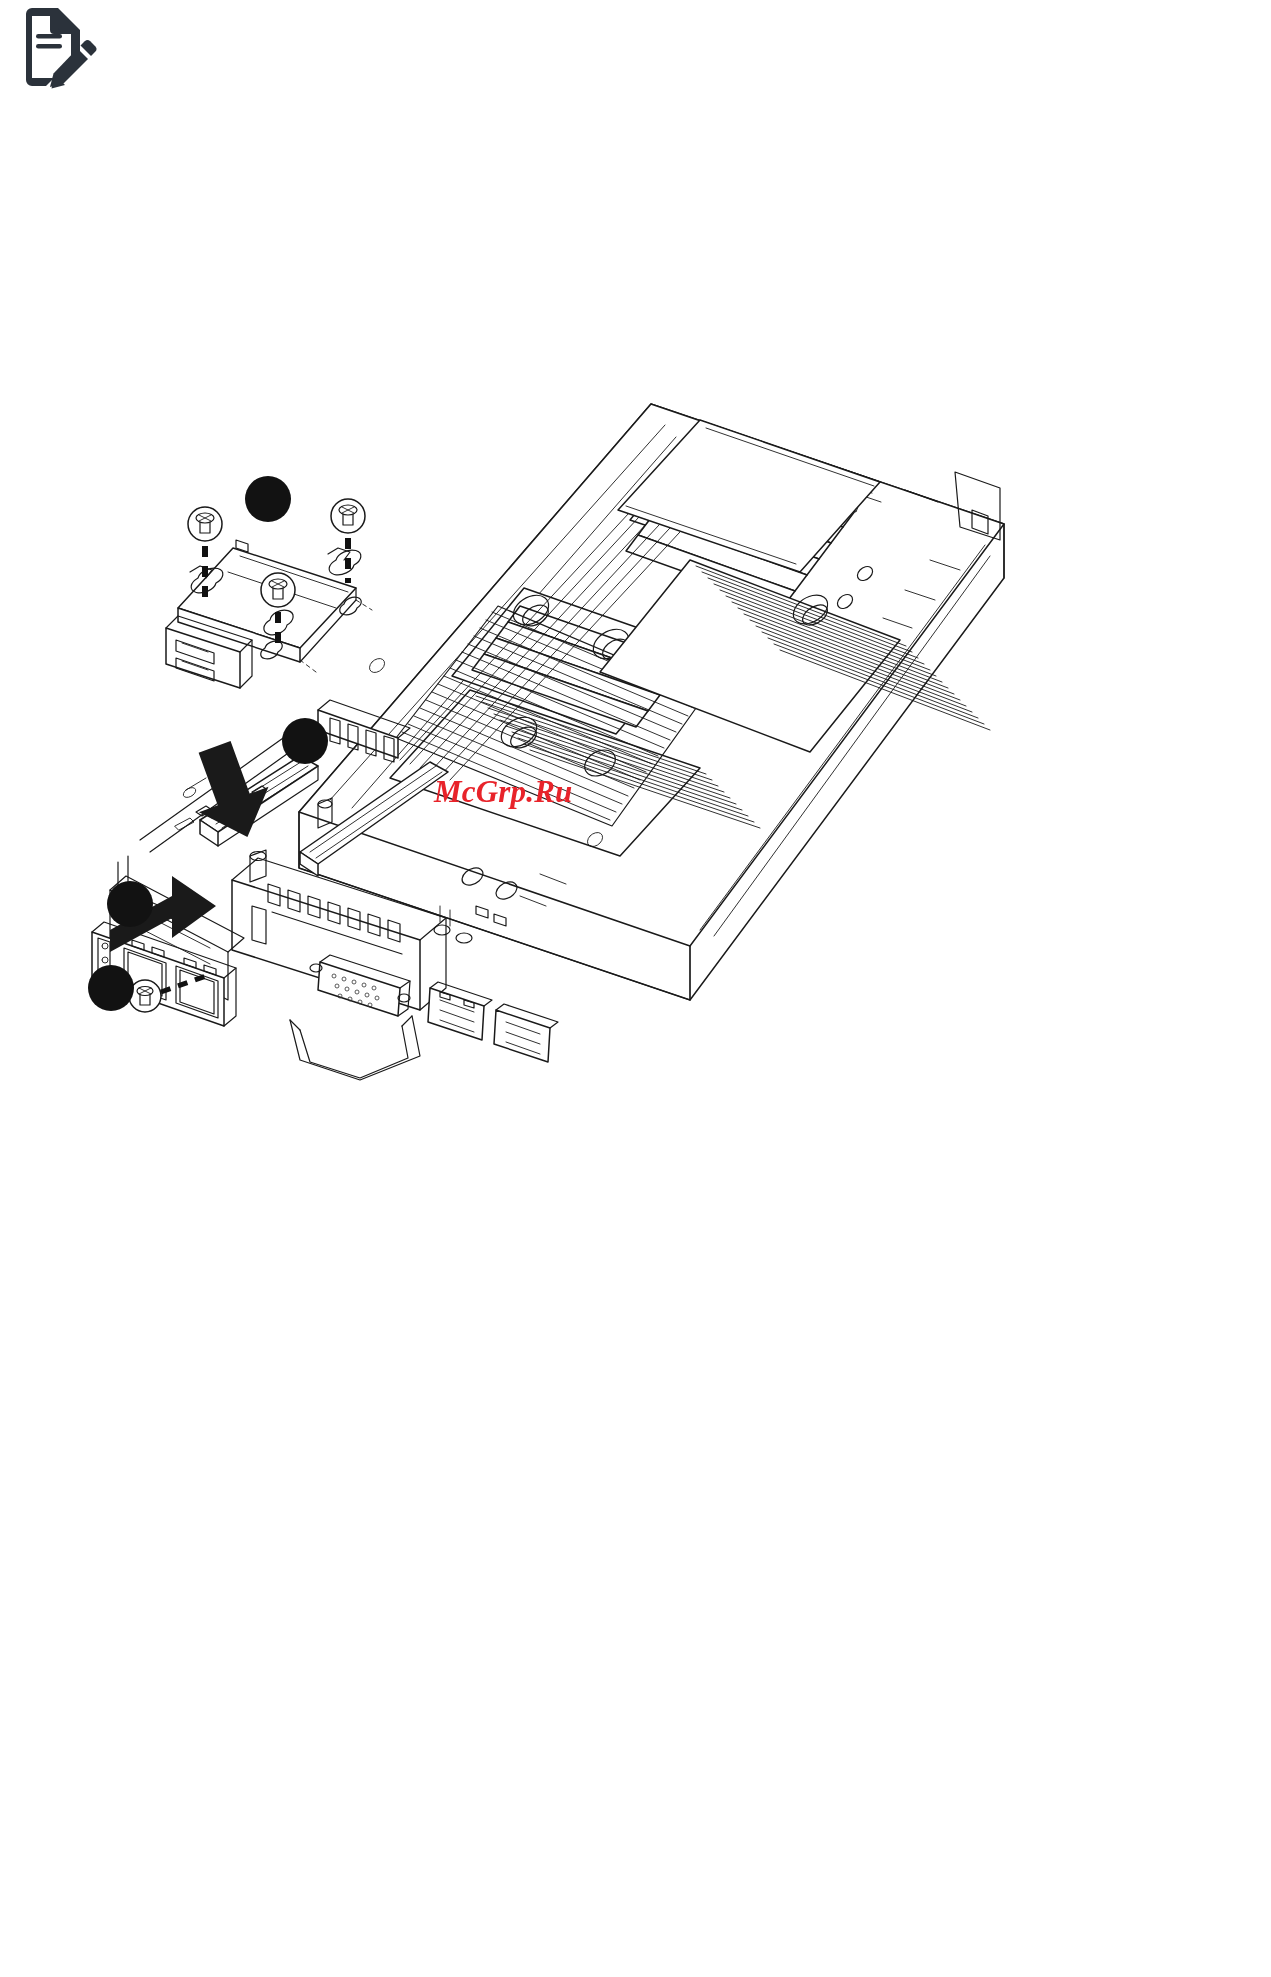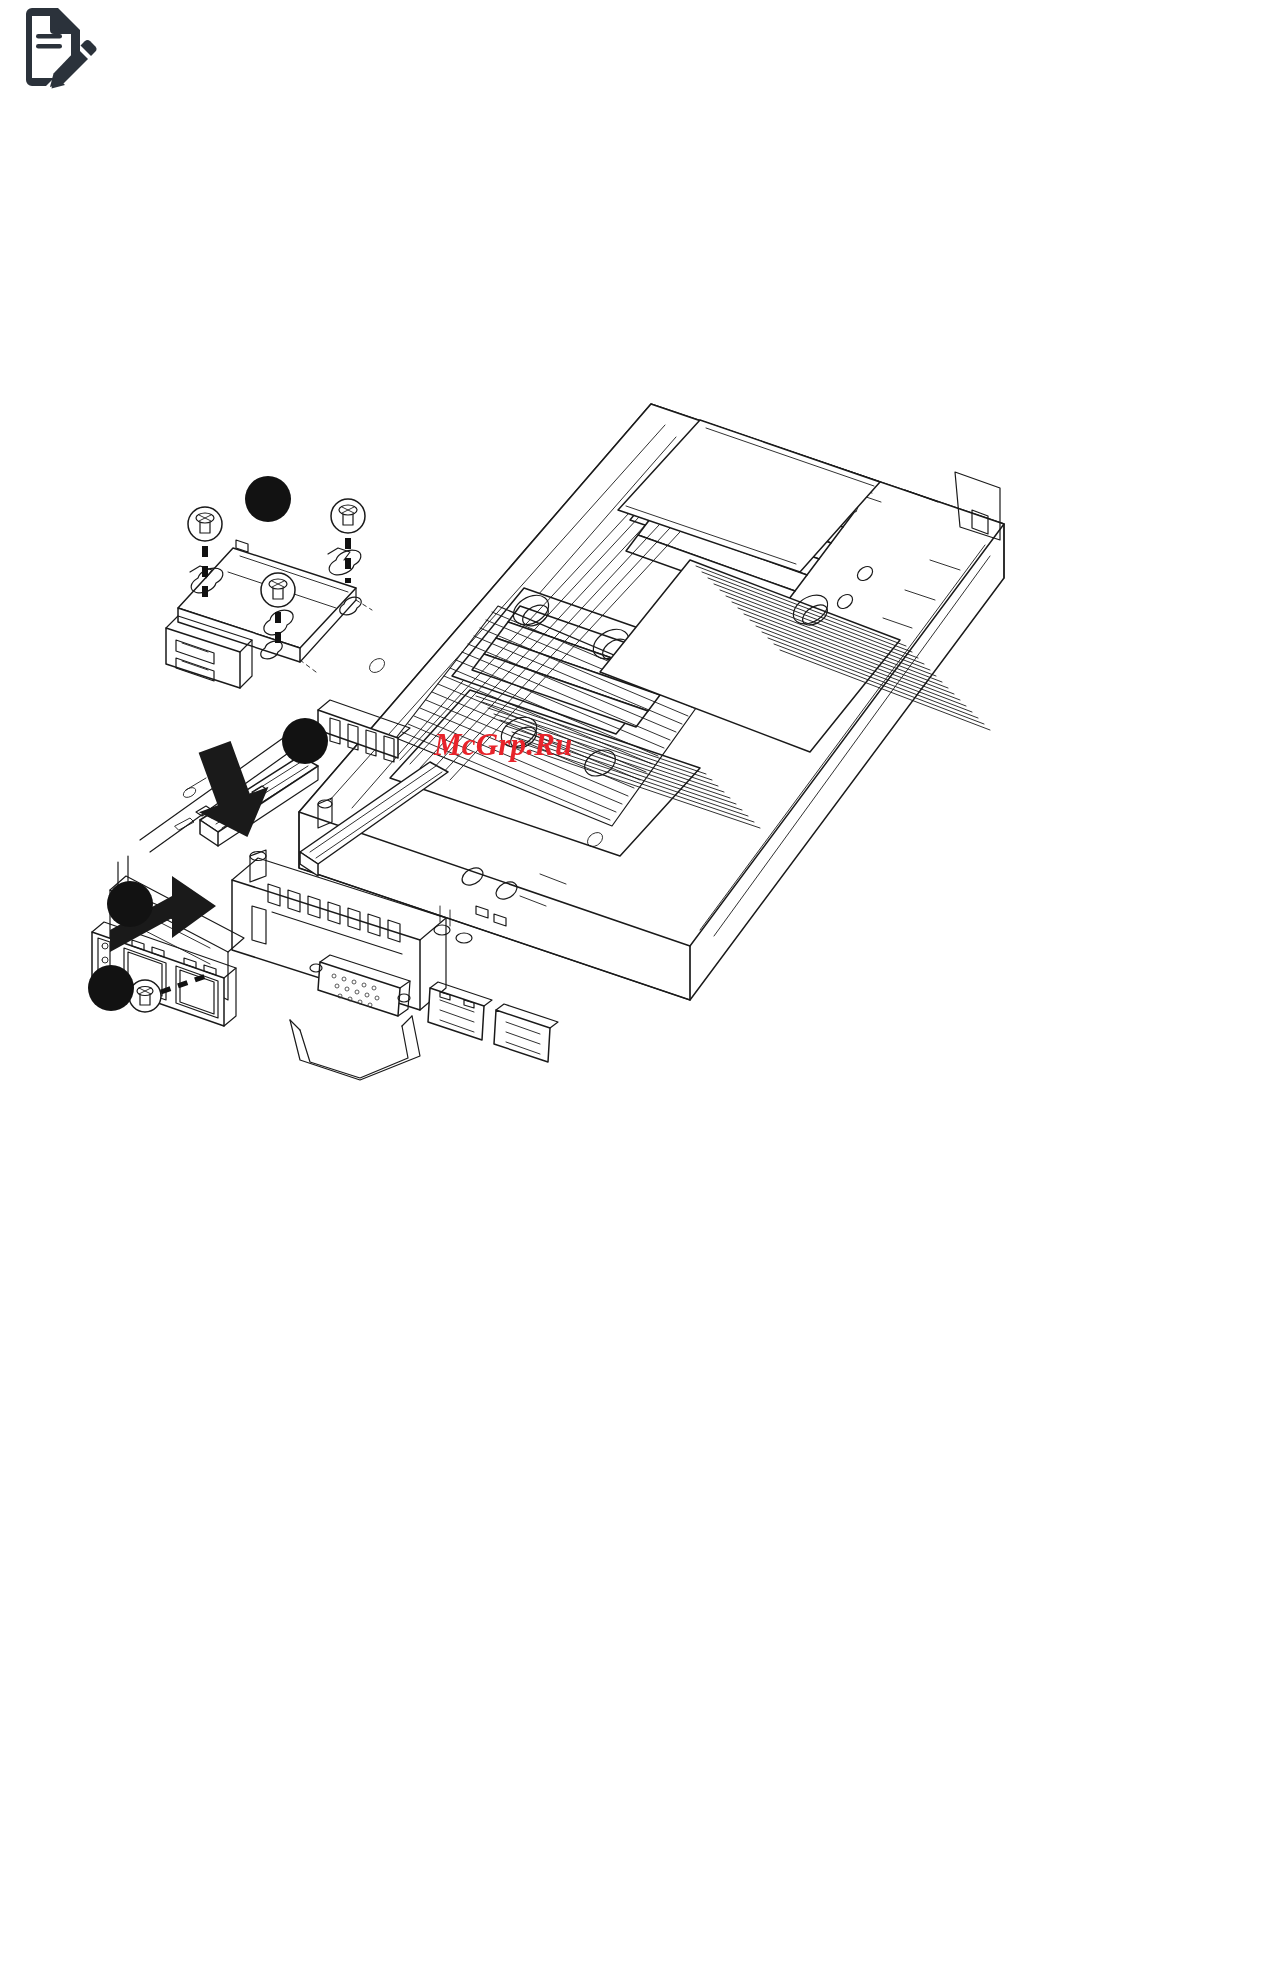--- a/index.html
+++ b/index.html
@@ -36,21 +36,21 @@
     width: 1271px;
     height: 1977px;
   }
   .figure svg {
     display: block;
   }
   
   .watermark {
     position: absolute;
     left: 434px;
-    top: 727px;
+    top: 774px;
     font-family: "Liberation Serif", serif;
     font-style: italic;
     font-weight: bold;
     font-size: 31px;
     letter-spacing: 0.2px;
     color: #e8232a;
     white-space: nowrap;
     user-select: none;
     pointer-events: none;
   }

